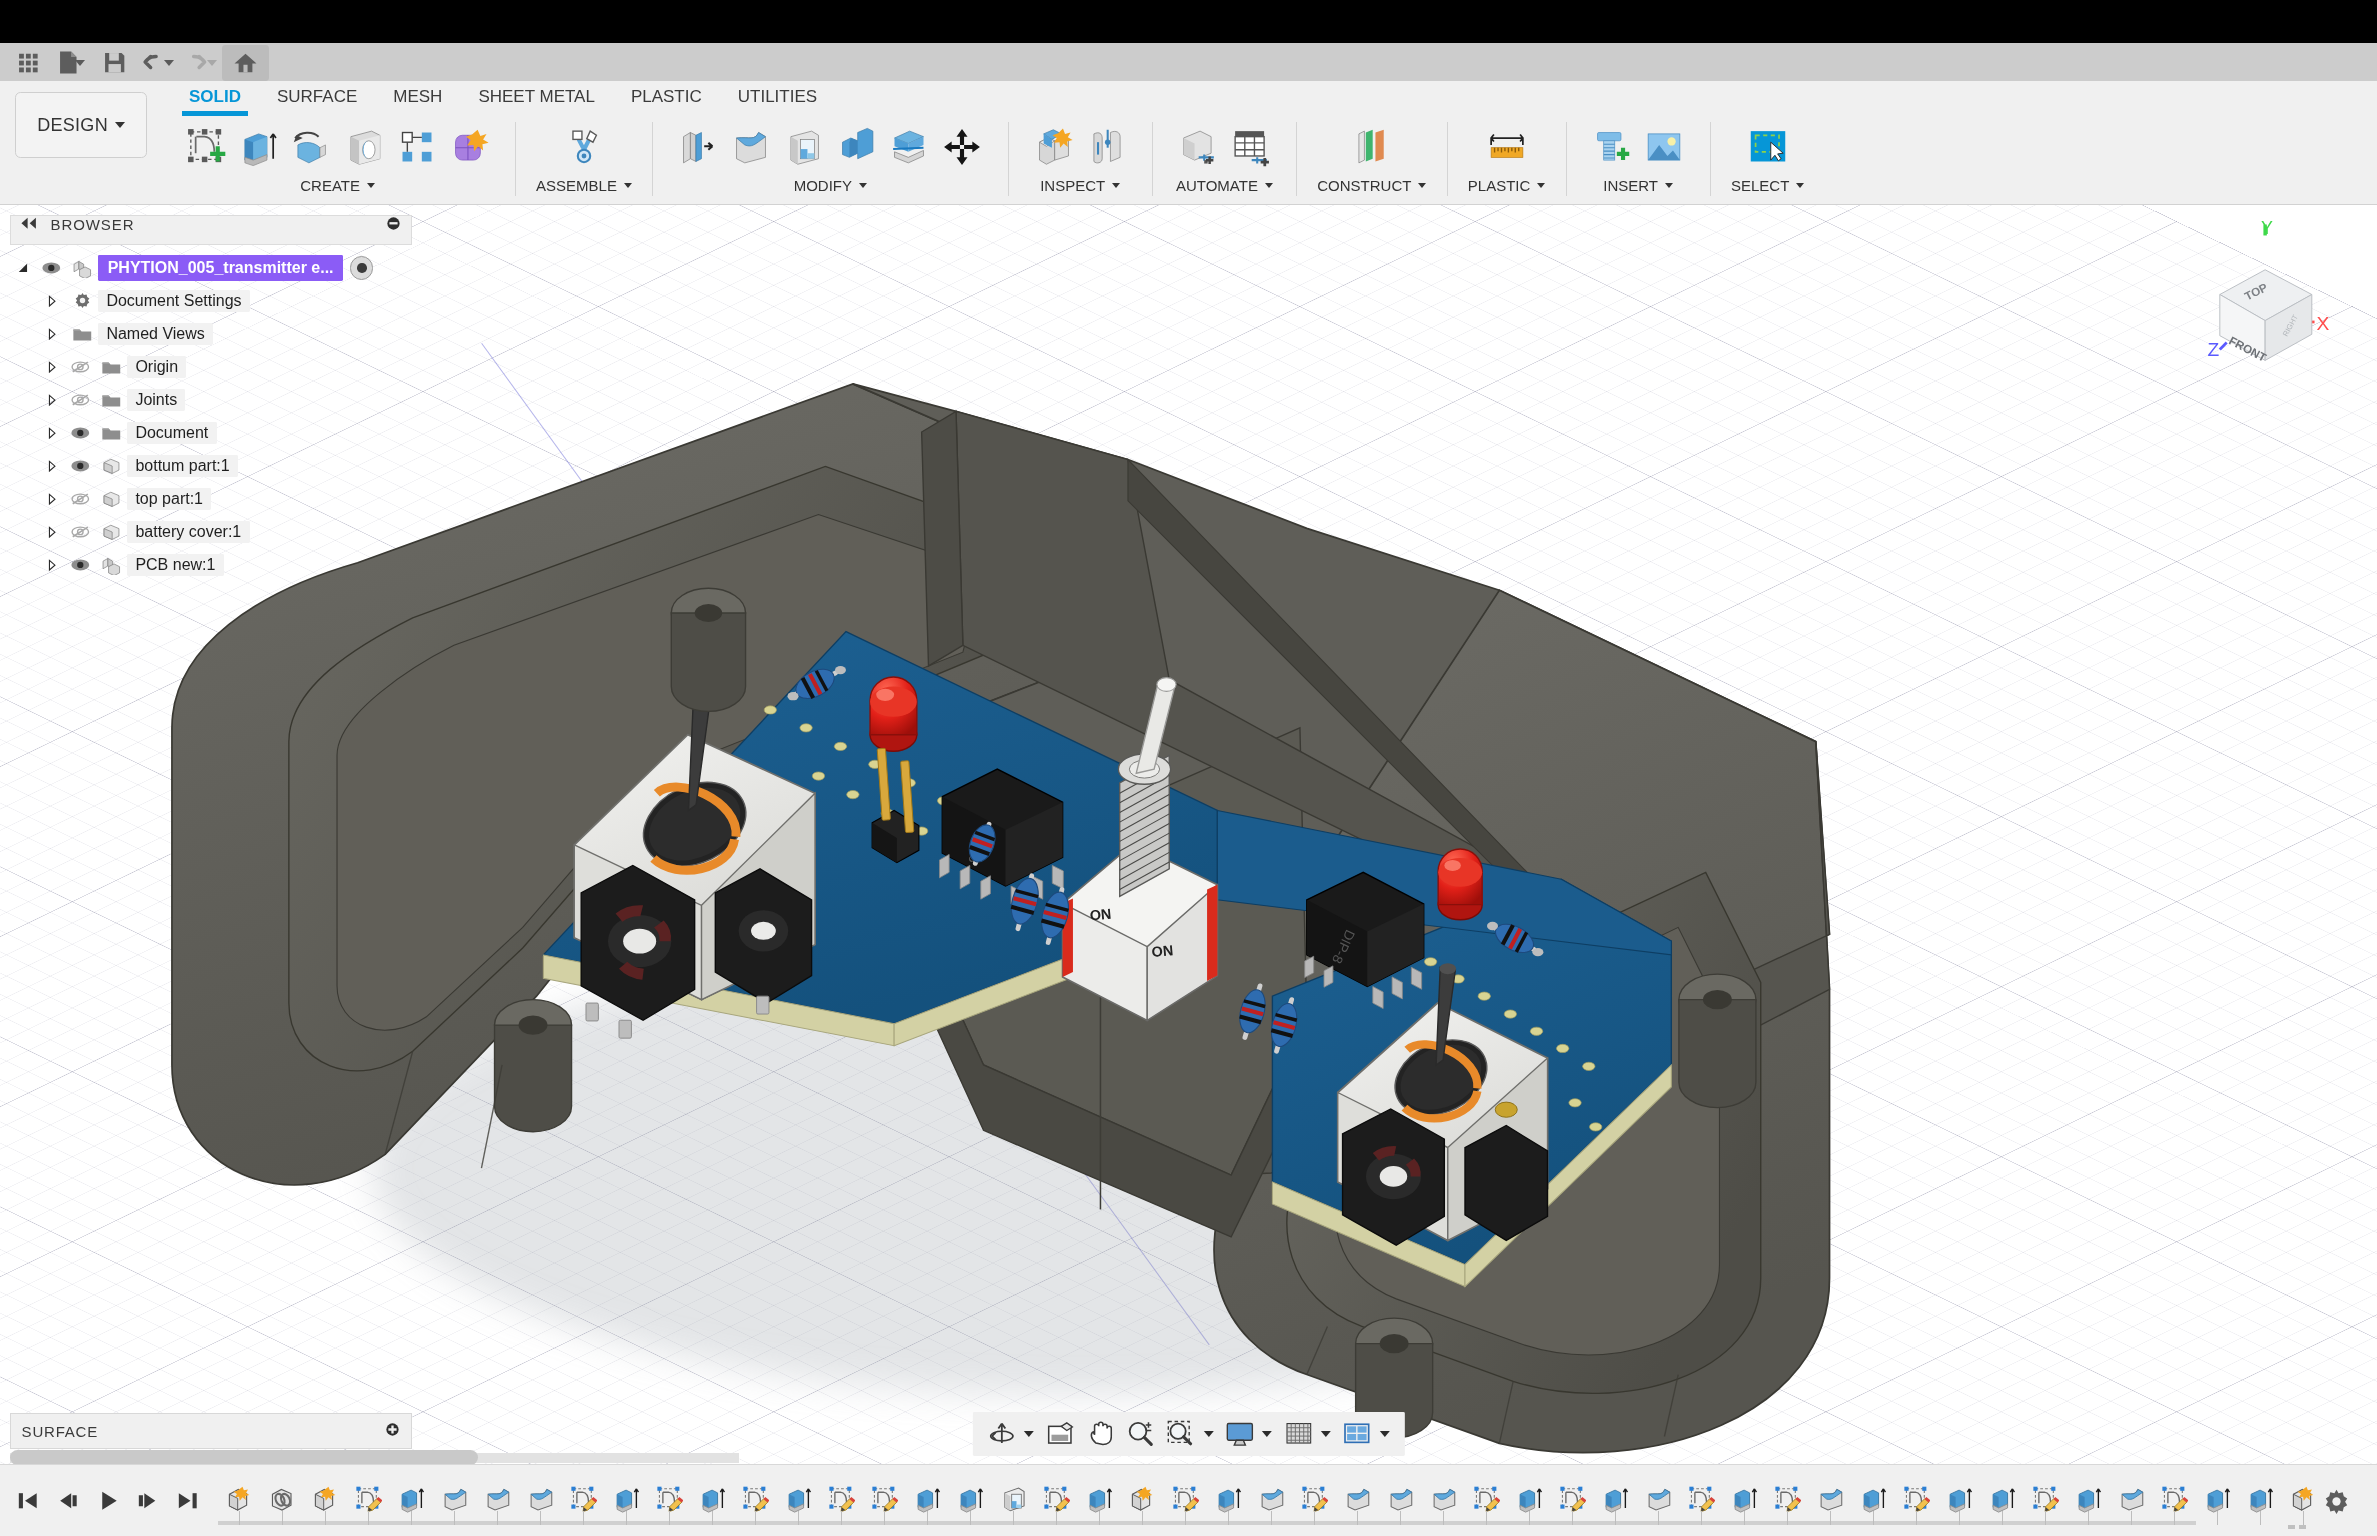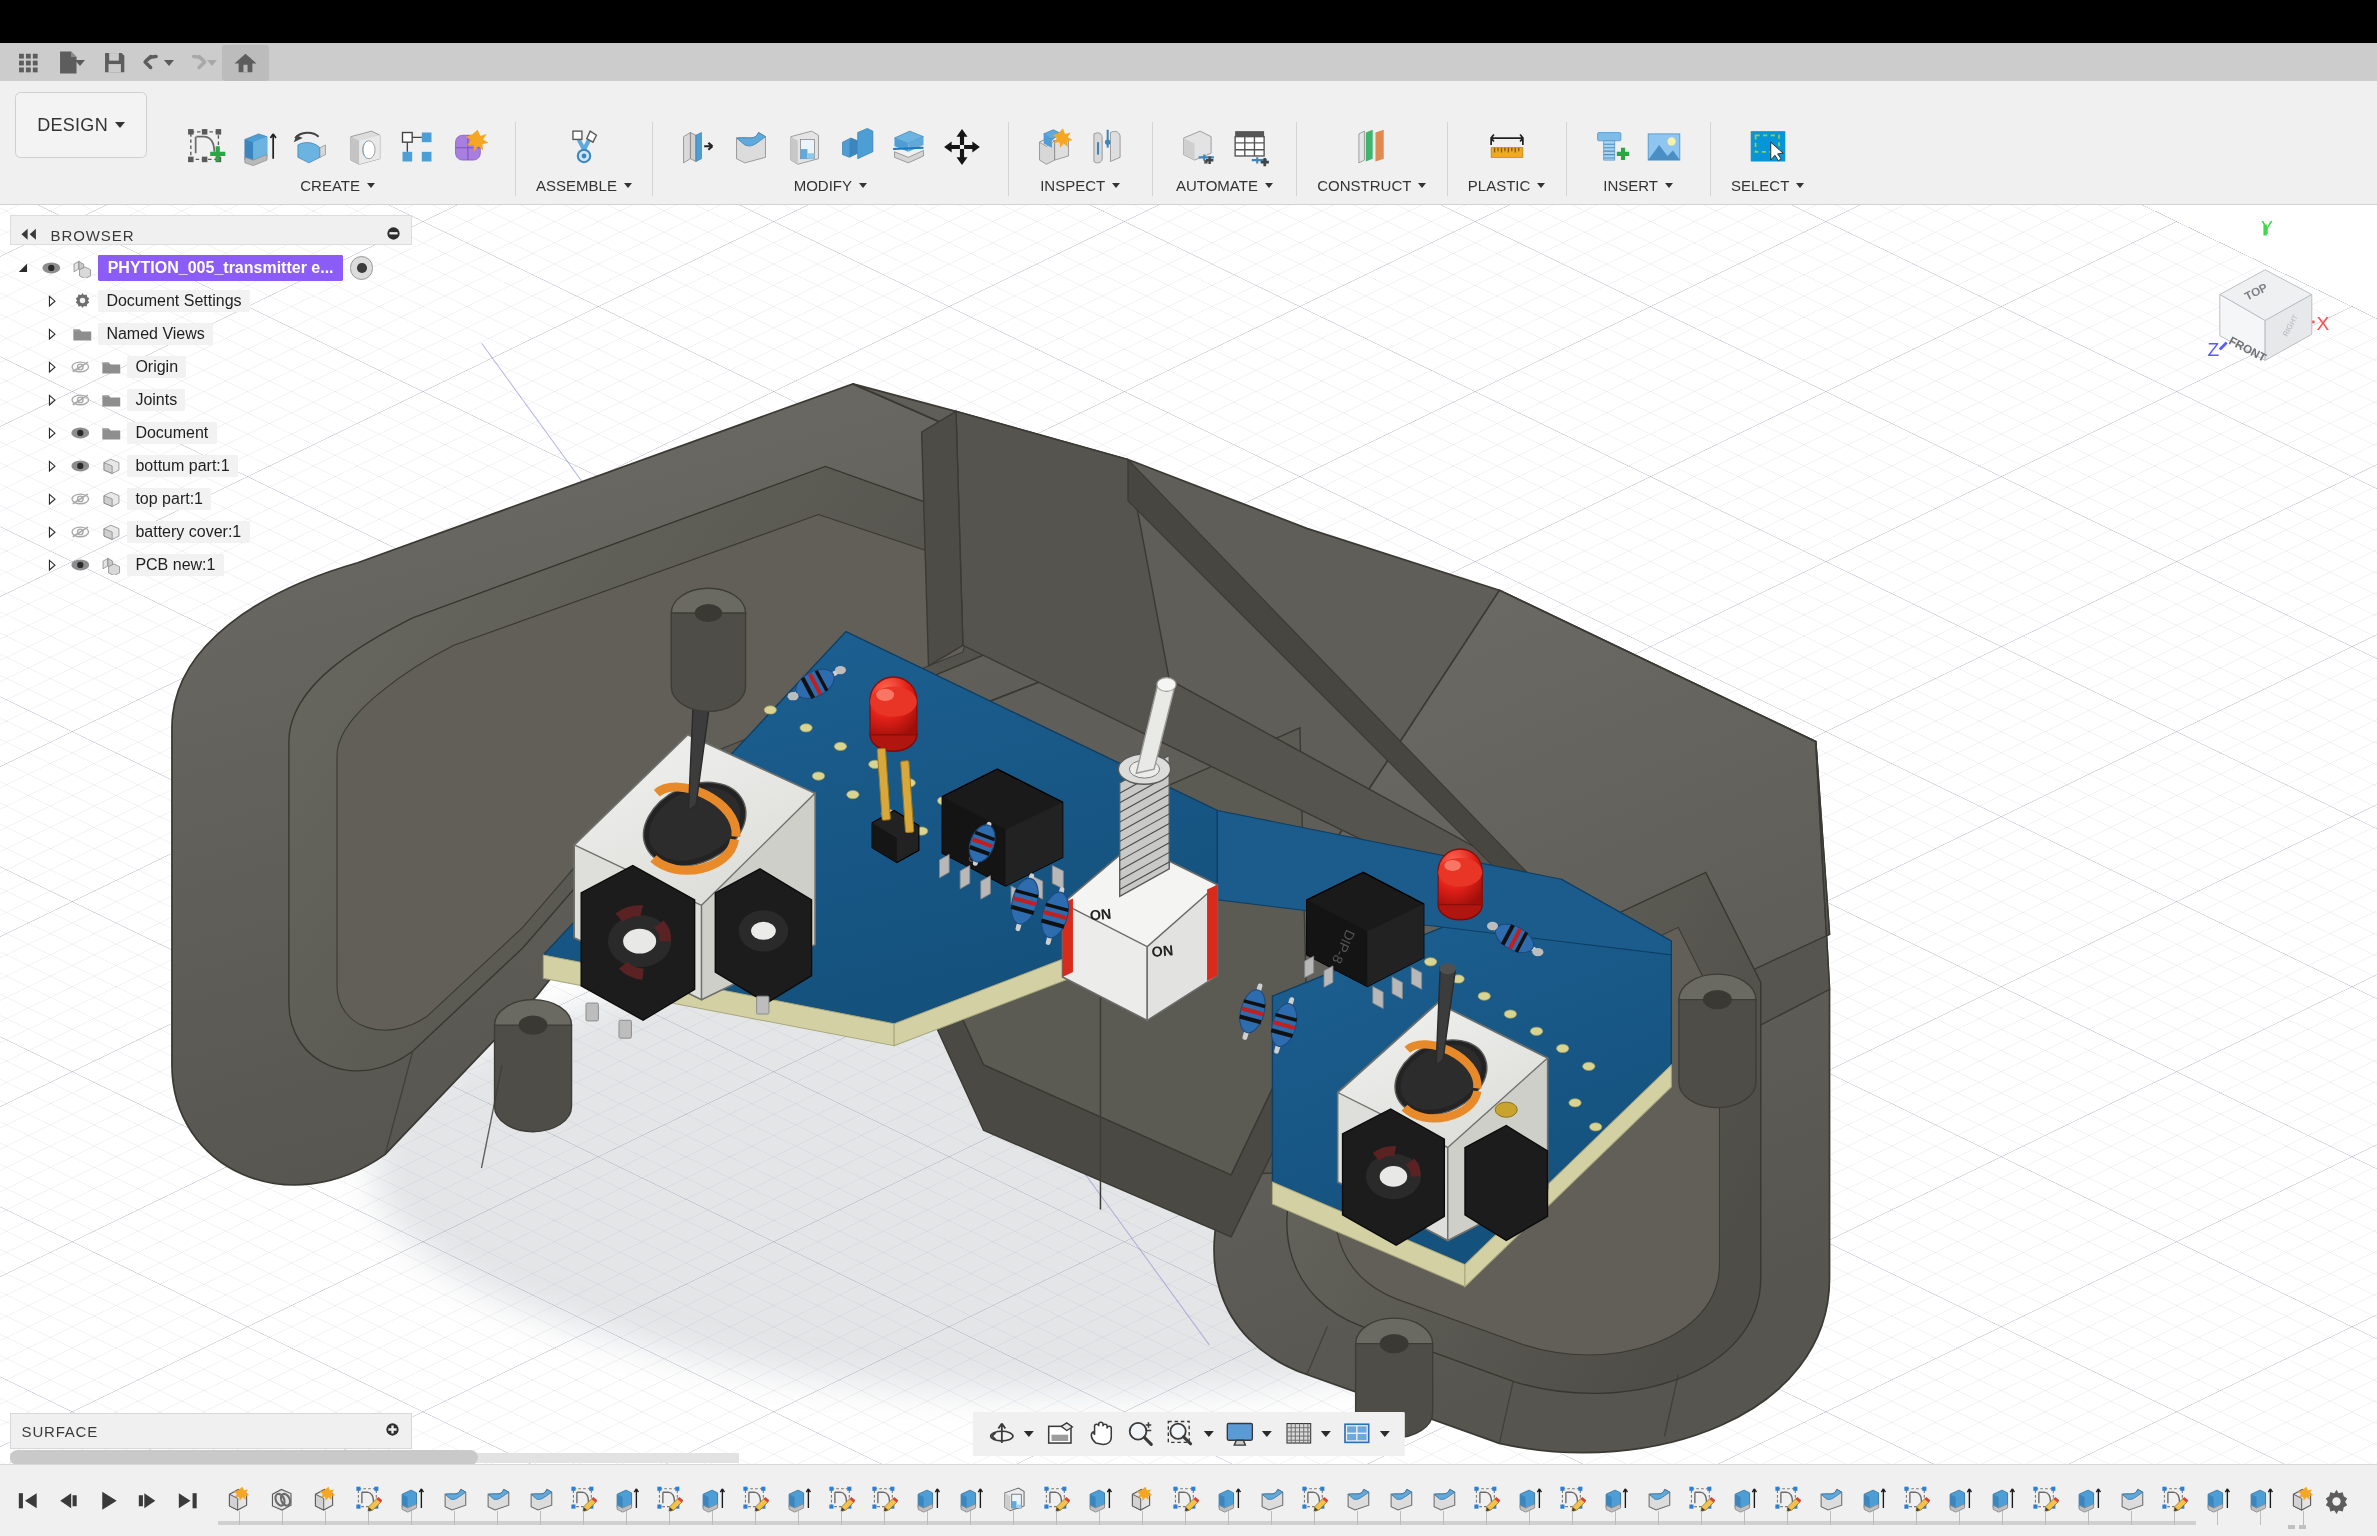--- a/index.html
+++ b/index.html
@@ -79,21 +79,21 @@
   .viewcube { position:absolute; right:20.6px; top:13.8px; width:179px; height:151px; }
 
   
   .navbar { position:absolute; left:50%; transform:translateX(-50%); bottom:8.3px; height:44px;
             background:#f0f0f0; display:flex; align-items:center; padding:0 9.6px; gap:1.4px; border-radius:1.4px;}
   .nbtn { width:39px; height:39px; display:flex; align-items:center; justify-content:center; }
   .nb-caret { width:0;height:0;border-left:5.5px solid transparent;border-right:5.5px solid transparent;border-top:6.2px solid #2b2b2b; margin:0 5.5px 0 1.4px;}
 
   
   .browser { position:absolute; left:9.6px; top:9.6px; width:402px; }
-  .bhead { height:30px; background:#f0f0f0; border:0.7px solid #dcdcdc; display:flex; align-items:flex-end;
+  .bhead { height:30px; background:#f0f0f0; border:0.7px solid #dcdcdc; display:flex; align-items:flex-start;
            padding:0 9.6px; font-size:15px; color:#3a3a3a; letter-spacing:0.9px; justify-content:space-between;}
   .bhead .left { display:flex; align-items:center; gap:12.4px;}
   .btree { margin-top:6.9px; }
   .trow { display:flex; align-items:center; height:33px; font-size:16px; color:#1f1f1f; }
   .trow .arrow { width:27.5px; display:flex; justify-content:center; color:#2b2b2b; }
   .trow .eye { width:29px; display:flex; justify-content:center; }
   .trow .tico { width:32px; display:flex; justify-content:center; }
   .trow .tlabel { background:#f2f2f2; padding:2.1px 8.3px; border-radius:1.4px; }
   .trow.root { }
   .trow.root .tlabel { background:#8b5cf6; color:#fff; font-weight:bold; padding:4.1px 9.6px; }
@@ -235,20 +235,40 @@
     </div>
   </div>
 
   <div class="ribbon">
 
     <div class="designbtn">
       <span>DESIGN</span>
       <span class="caret-sm"></span>
     </div>
 
+    <div class="wstabs">
+      <div class="wstab active">
+          <span>SOLID</span>
+        </div>
+      <div class="wstab">
+          <span>SURFACE</span>
+        </div>
+      <div class="wstab">
+          <span>MESH</span>
+        </div>
+      <div class="wstab">
+          <span>SHEET METAL</span>
+        </div>
+      <div class="wstab">
+          <span>PLASTIC</span>
+        </div>
+      <div class="wstab">
+          <span>UTILITIES</span>
+        </div>
+    </div>
 
     <div class="panels">
 
       <div class="panel">
         <div class="row">
           <div class="tbtn">
             <svg width="40" height="40" viewBox="0 0 58 58">
               <g fill="none" stroke="#5a5a5a" stroke-width="2" stroke-dasharray="5 4">
                   <rect x="7" y="7" width="40" height="40"></rect>
                 </g>

